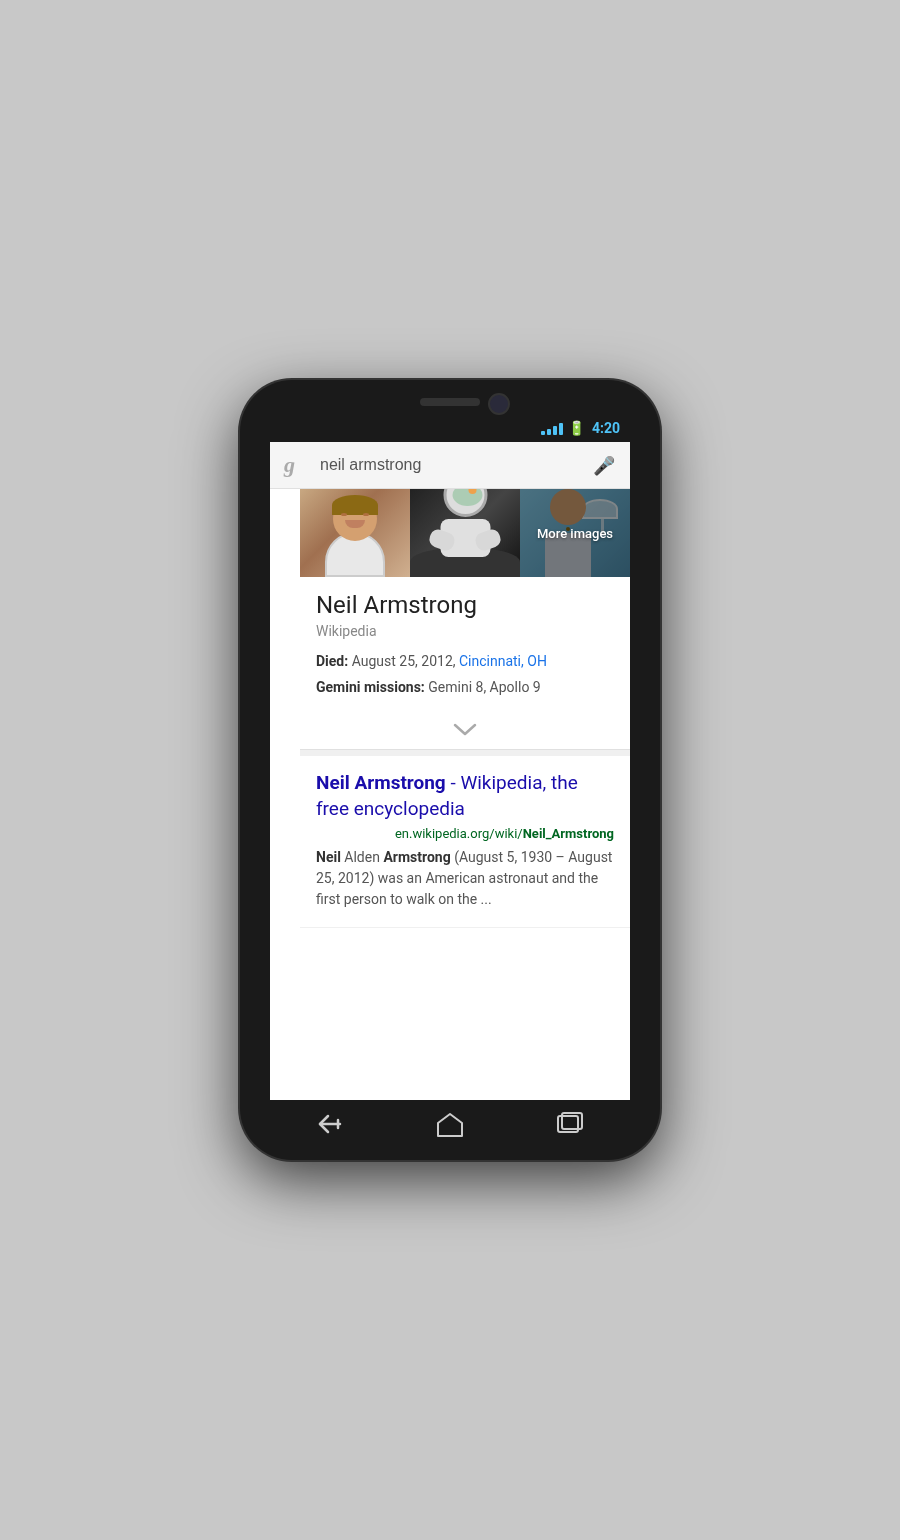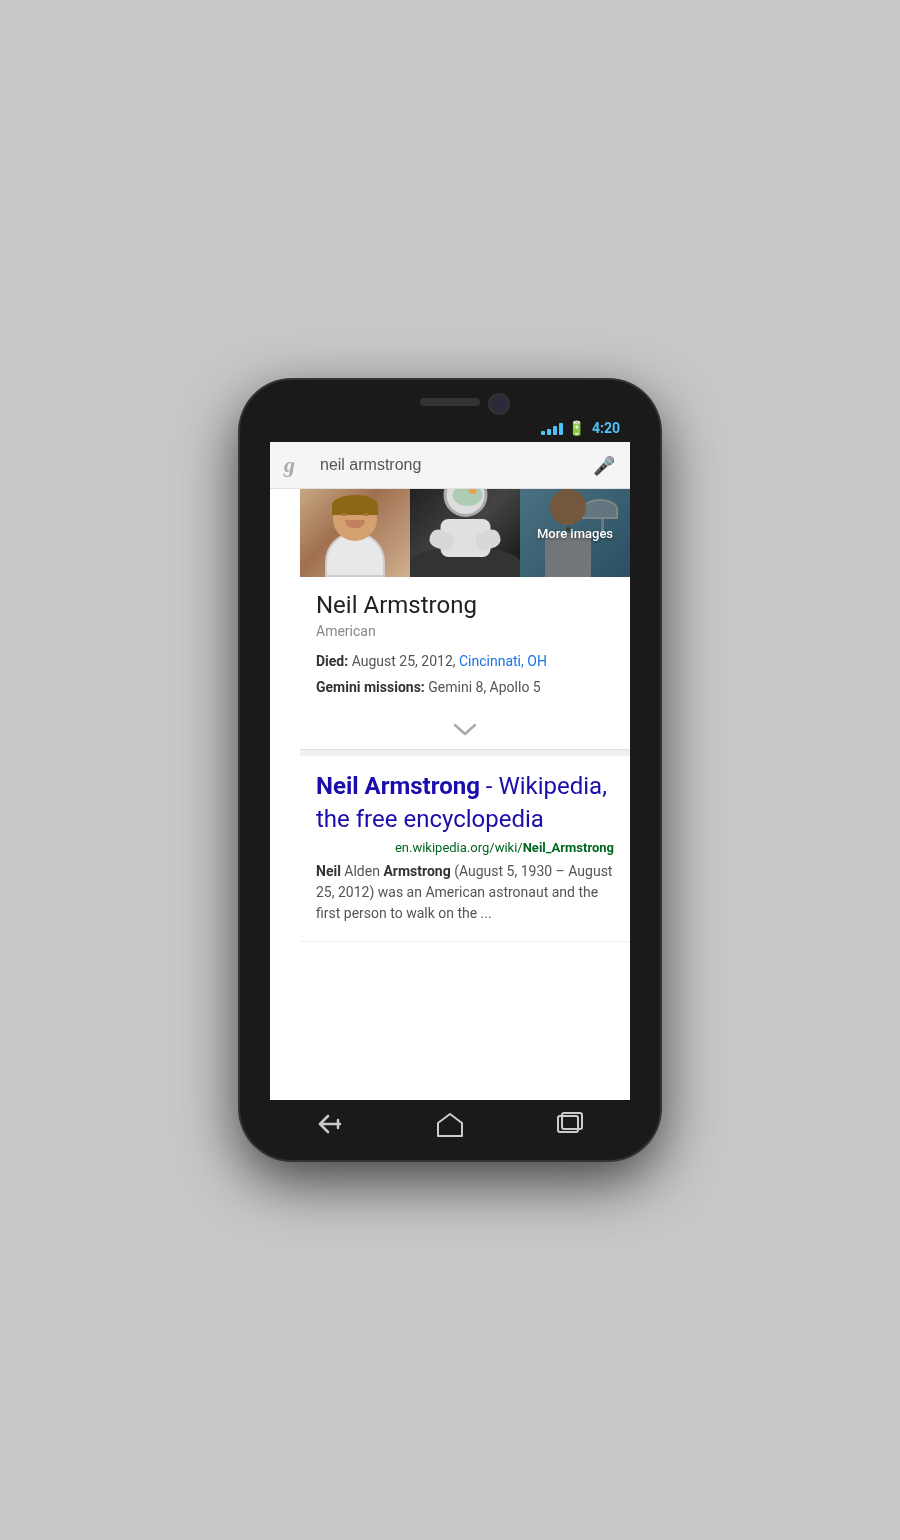--- a/index.html
+++ b/index.html
@@ -219,21 +219,21 @@
     .search-results {
       background: #fff;
     }
 
     .result-item {
       padding: 14px 16px;
       border-bottom: 1px solid #f0f0f0;
     }
 
     .result-title {
-      font-size: 24px;
+      font-size: 19px;
       line-height: 1.4;
       margin-bottom: 3px;
     }
     .result-title-bold {
       color: #1a0dab;
       font-weight: bold;
     }
     .result-title-normal {
       color: #1a0dab;
       font-weight: normal;
@@ -367,31 +367,31 @@
             </div>
 
             <div class="more-images-overlay">
               <span class="more-images-text">More images</span>
             </div>
           </div>
         </div>
 
         <div class="person-info">
           <div class="person-name">Neil Armstrong</div>
-          <div class="person-title">American</div>
+          <div class="person-title">Wikipedia</div>
 
 
           <div class="info-row">
             <span class="info-label">Died:</span>
             <span>August 25, 2012, </span><a class="info-link">Cincinnati, OH</a>
           </div>
 
           <div class="info-row">
             <span class="info-label">Gemini missions:</span>
-            <span>Gemini 8, Apollo 5</span>
+            <span>Gemini 8, Apollo 9</span>
           </div>
         </div>
 
         <div class="expand-chevron">
           <svg width="24" height="14" viewBox="0 0 24 14">
             <polyline points="2,2 12,11 22,2" stroke="#aaa" stroke-width="2.5" fill="none" stroke-linecap="round" stroke-linejoin="round"></polyline>
           </svg>
         </div>
       </div>
 

